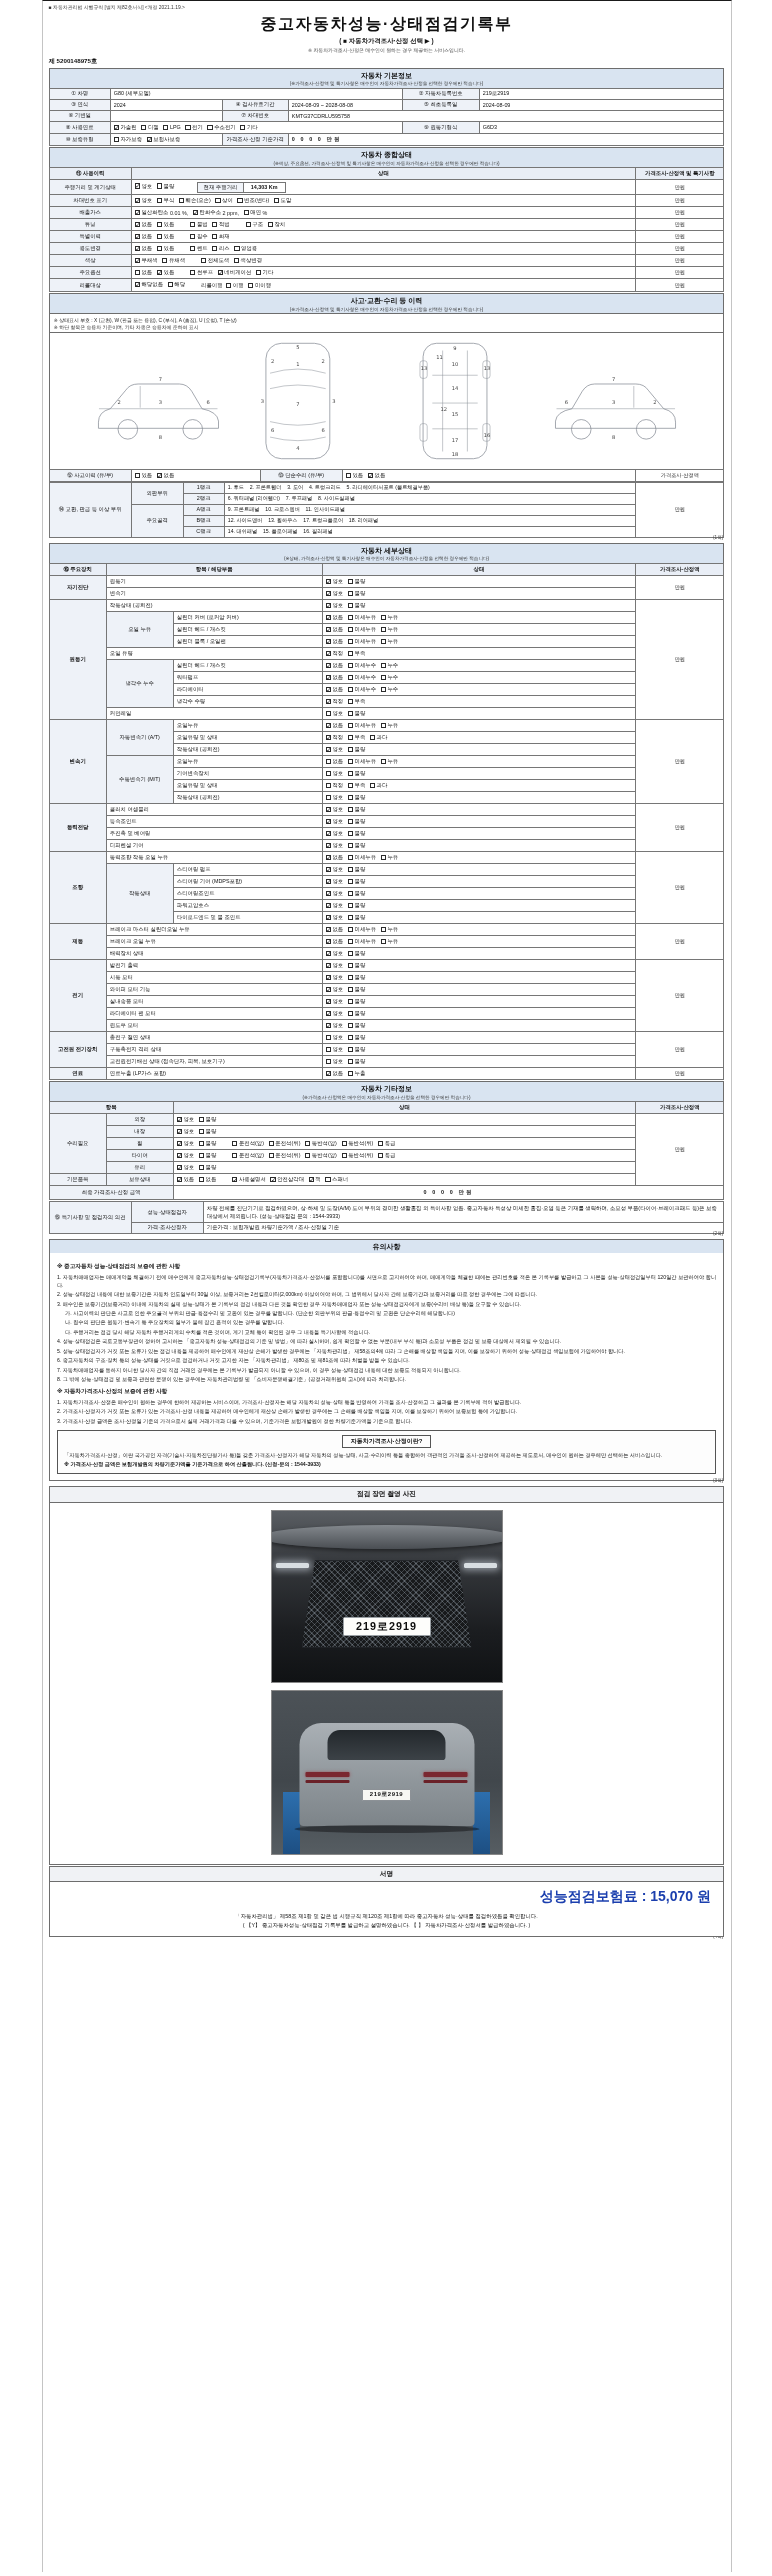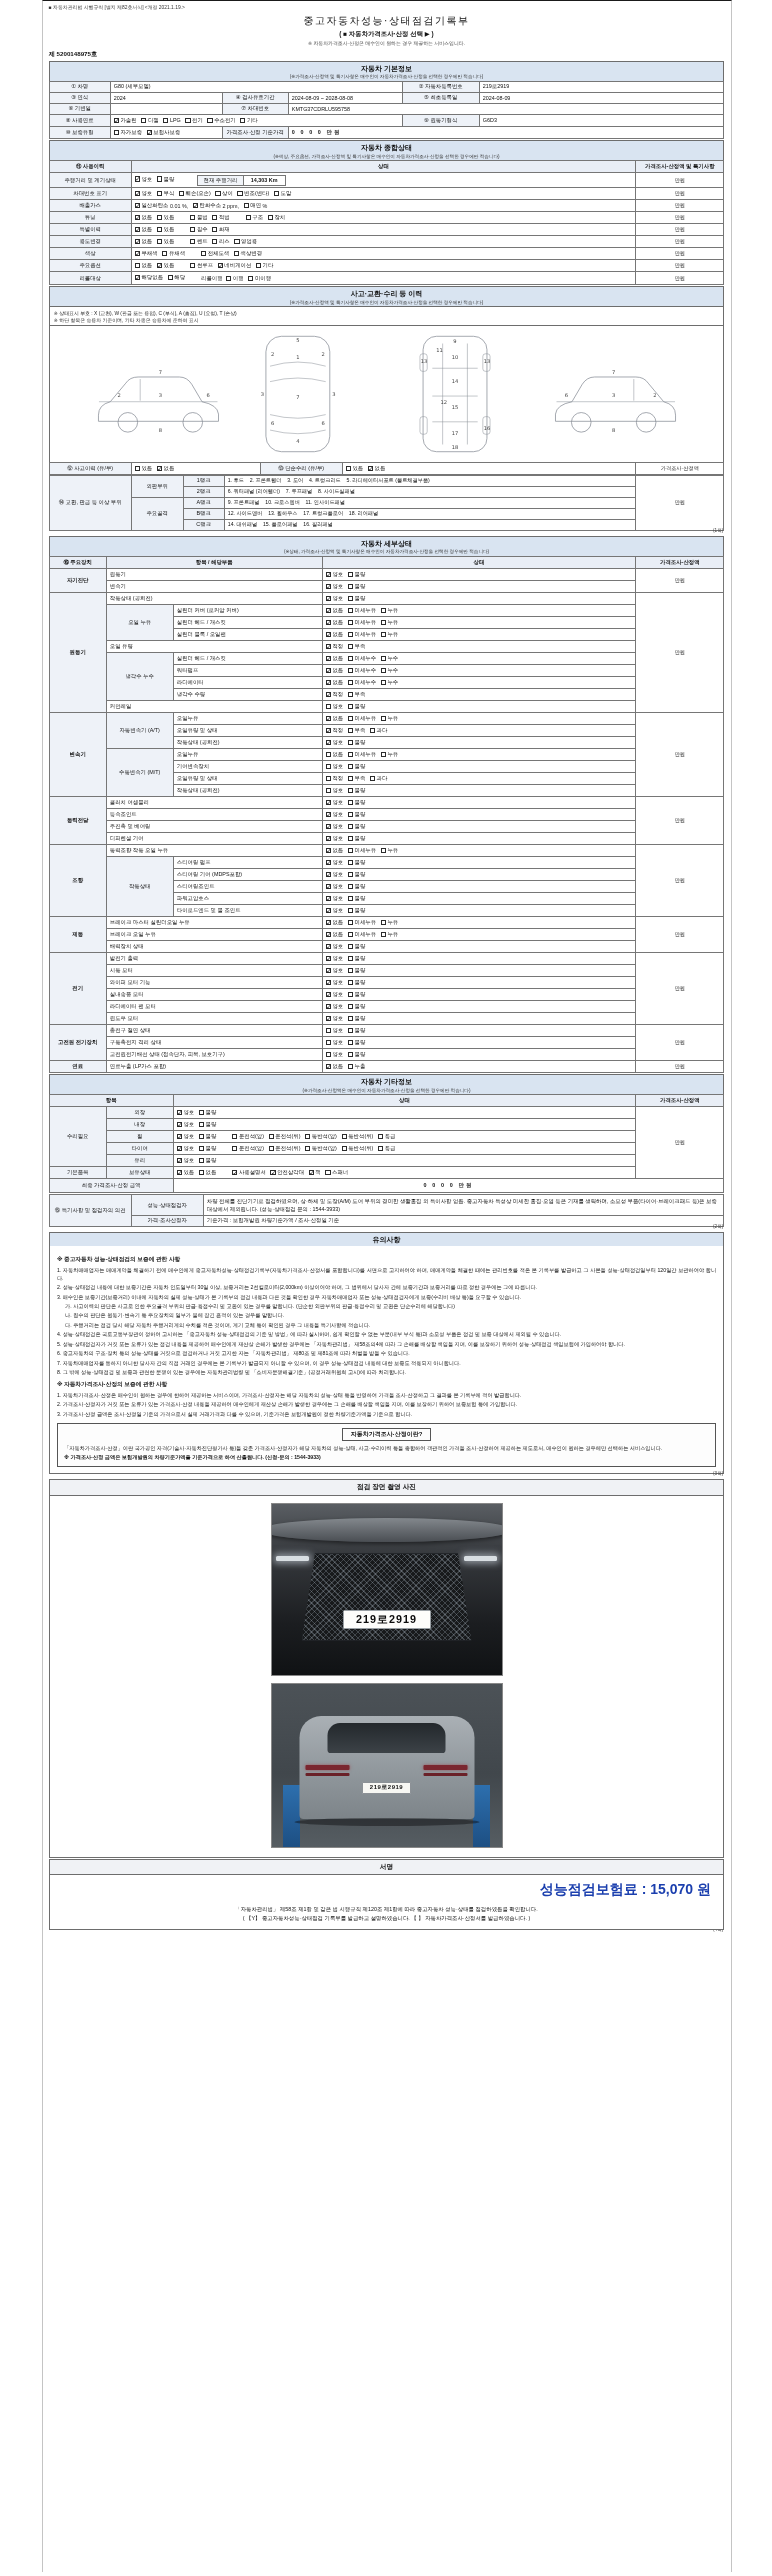--- a/index.html
+++ b/index.html
@@ -1,21 +1,21 @@
 <!DOCTYPE html>
 <html style="font-size:8.2px"><head>
 <meta charset="utf-8">
 <style>
 *{box-sizing:border-box;margin:0;padding:0}
 html{background:#fff}
 body{width:773px;height:2576px;overflow:hidden;background:#fff;font-family:"Liberation Sans","DejaVu Sans",sans-serif;color:#111;position:relative}
 .sheet{width:690px;height:2572px;margin:0 auto;background:#fff;border-left:0.5px solid #c4c4c4;border-right:0.5px solid #c4c4c4;border-top:1.5px solid #1a1a1a;padding:2.6px 6.2px 5.2px}
 .topnote{font-size:4.9px;color:#333;margin-bottom:1px}
 .doc-header{text-align:center;padding:3.1px 0 0}
-.doc-title{font-size:10px;font-weight:normal;letter-spacing:1.5px}
+.doc-title{font-size:16px;font-weight:bold;letter-spacing:1.5px}
 .doc-sub{font-size:6.4px;font-weight:bold;margin-top:2.1px}
 .doc-note{font-size:4.9px;color:#444;margin-top:1.5px}
 .doc-no{text-align:left;font-size:6.2px;font-weight:bold;margin:4.1px 0 1.5px}
 section{margin-bottom:1px}
 .tbar{background:#d9e4f1;border:0.5px solid #6d6d6d;border-bottom:none;text-align:center;padding:2.1px 1px 1.5px;font-size:7px;font-weight:bold}
 .tbar .note{font-weight:normal;font-size:4.6px;color:#333;display:block;margin-top:0.5px;letter-spacing:0}
 table{width:100%;border-collapse:collapse;table-layout:fixed}
 td,th{border:0.5px solid #767676;font-size:5.4px;padding:1.5px 3.1px;vertical-align:middle;word-break:keep-all}
 th{background:#e9eef6;font-weight:bold;text-align:center;padding:2.1px 1px}
 .lab{background:#eef2f8;text-align:center}

